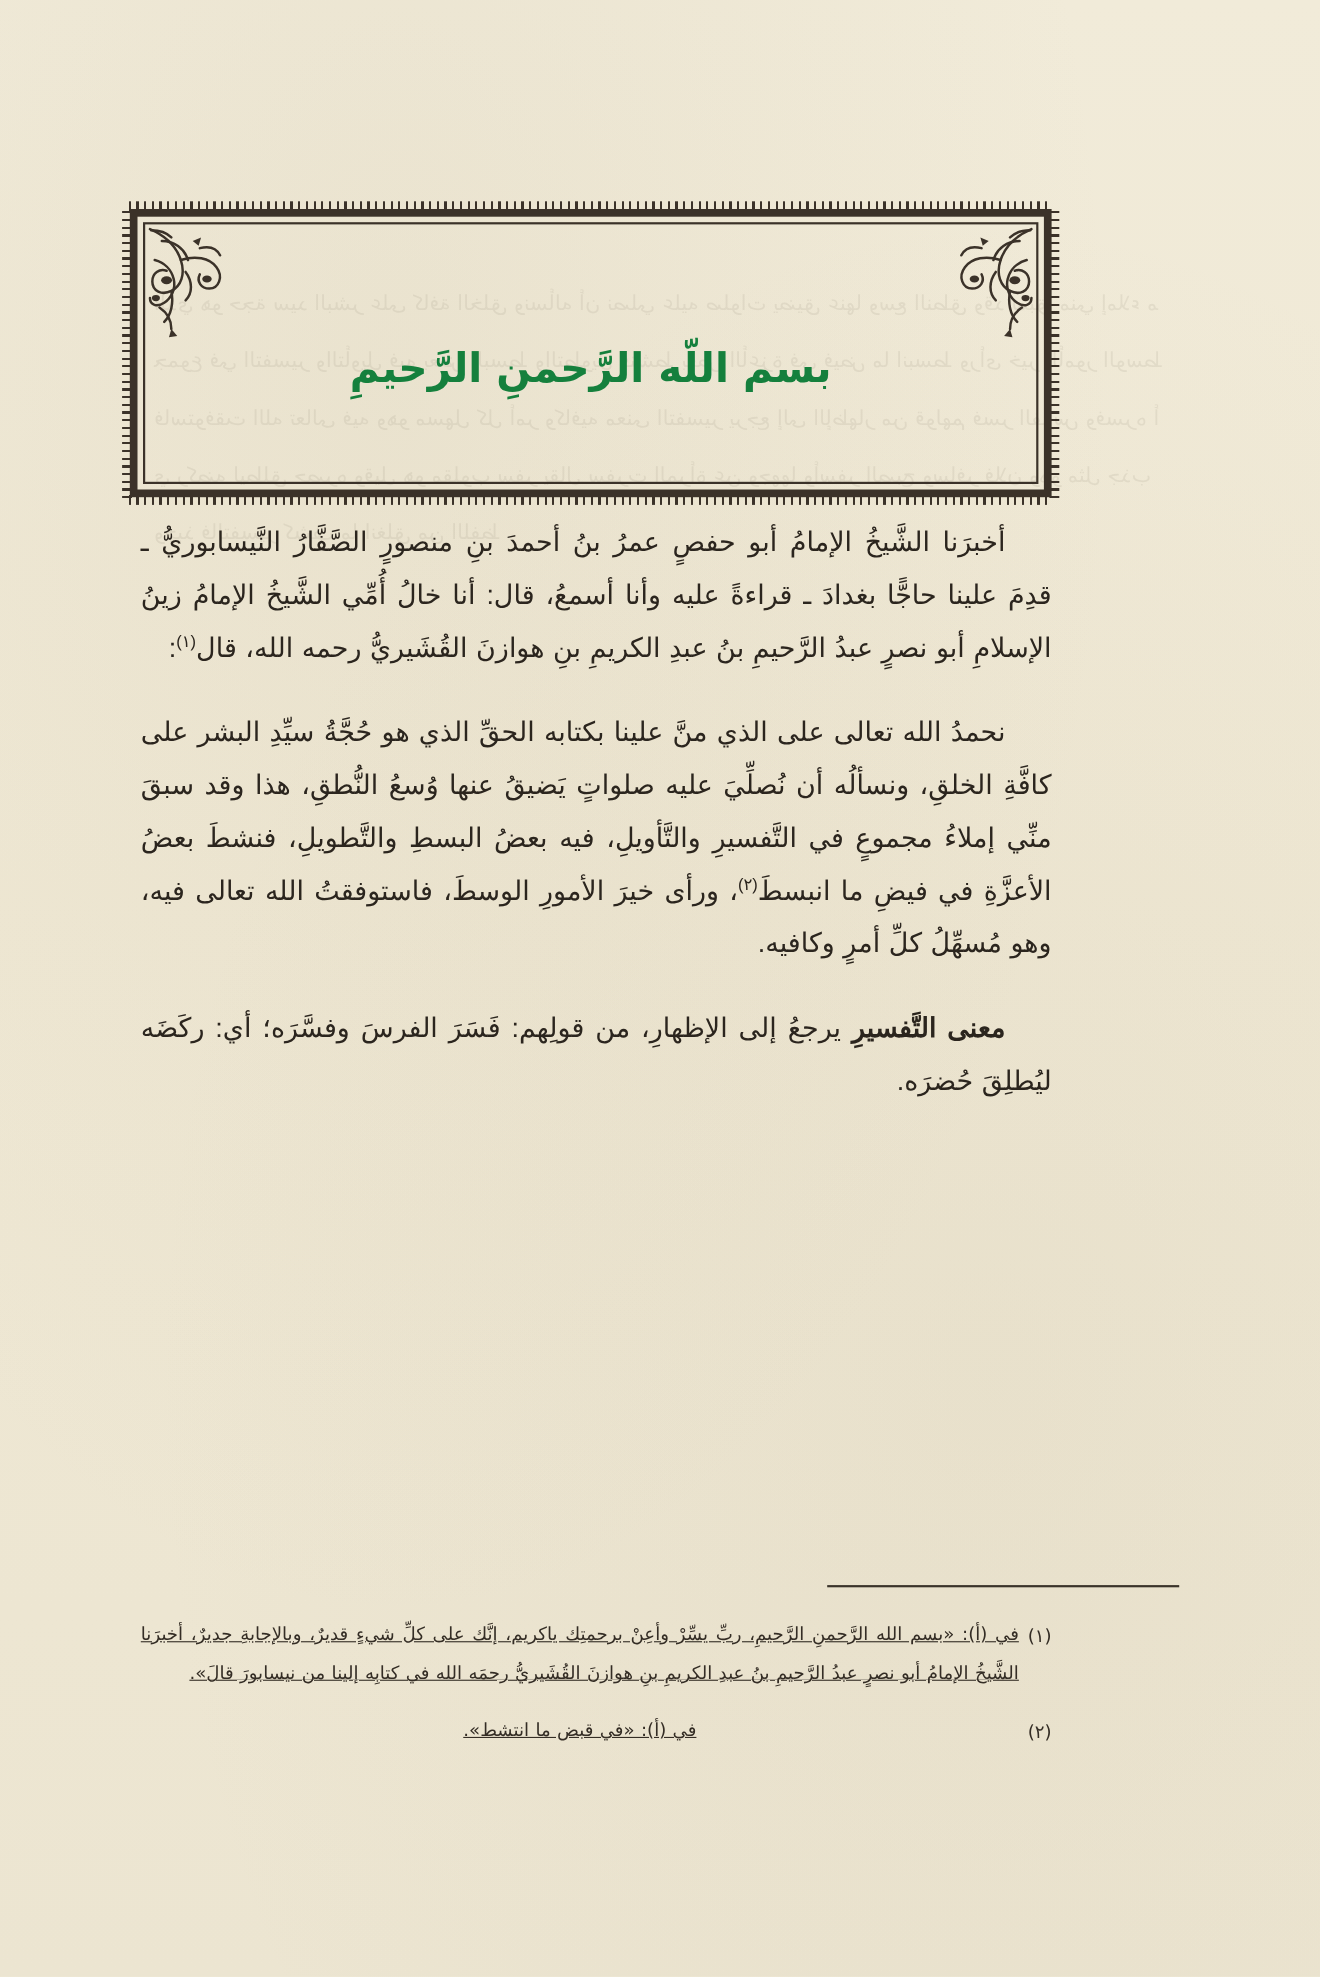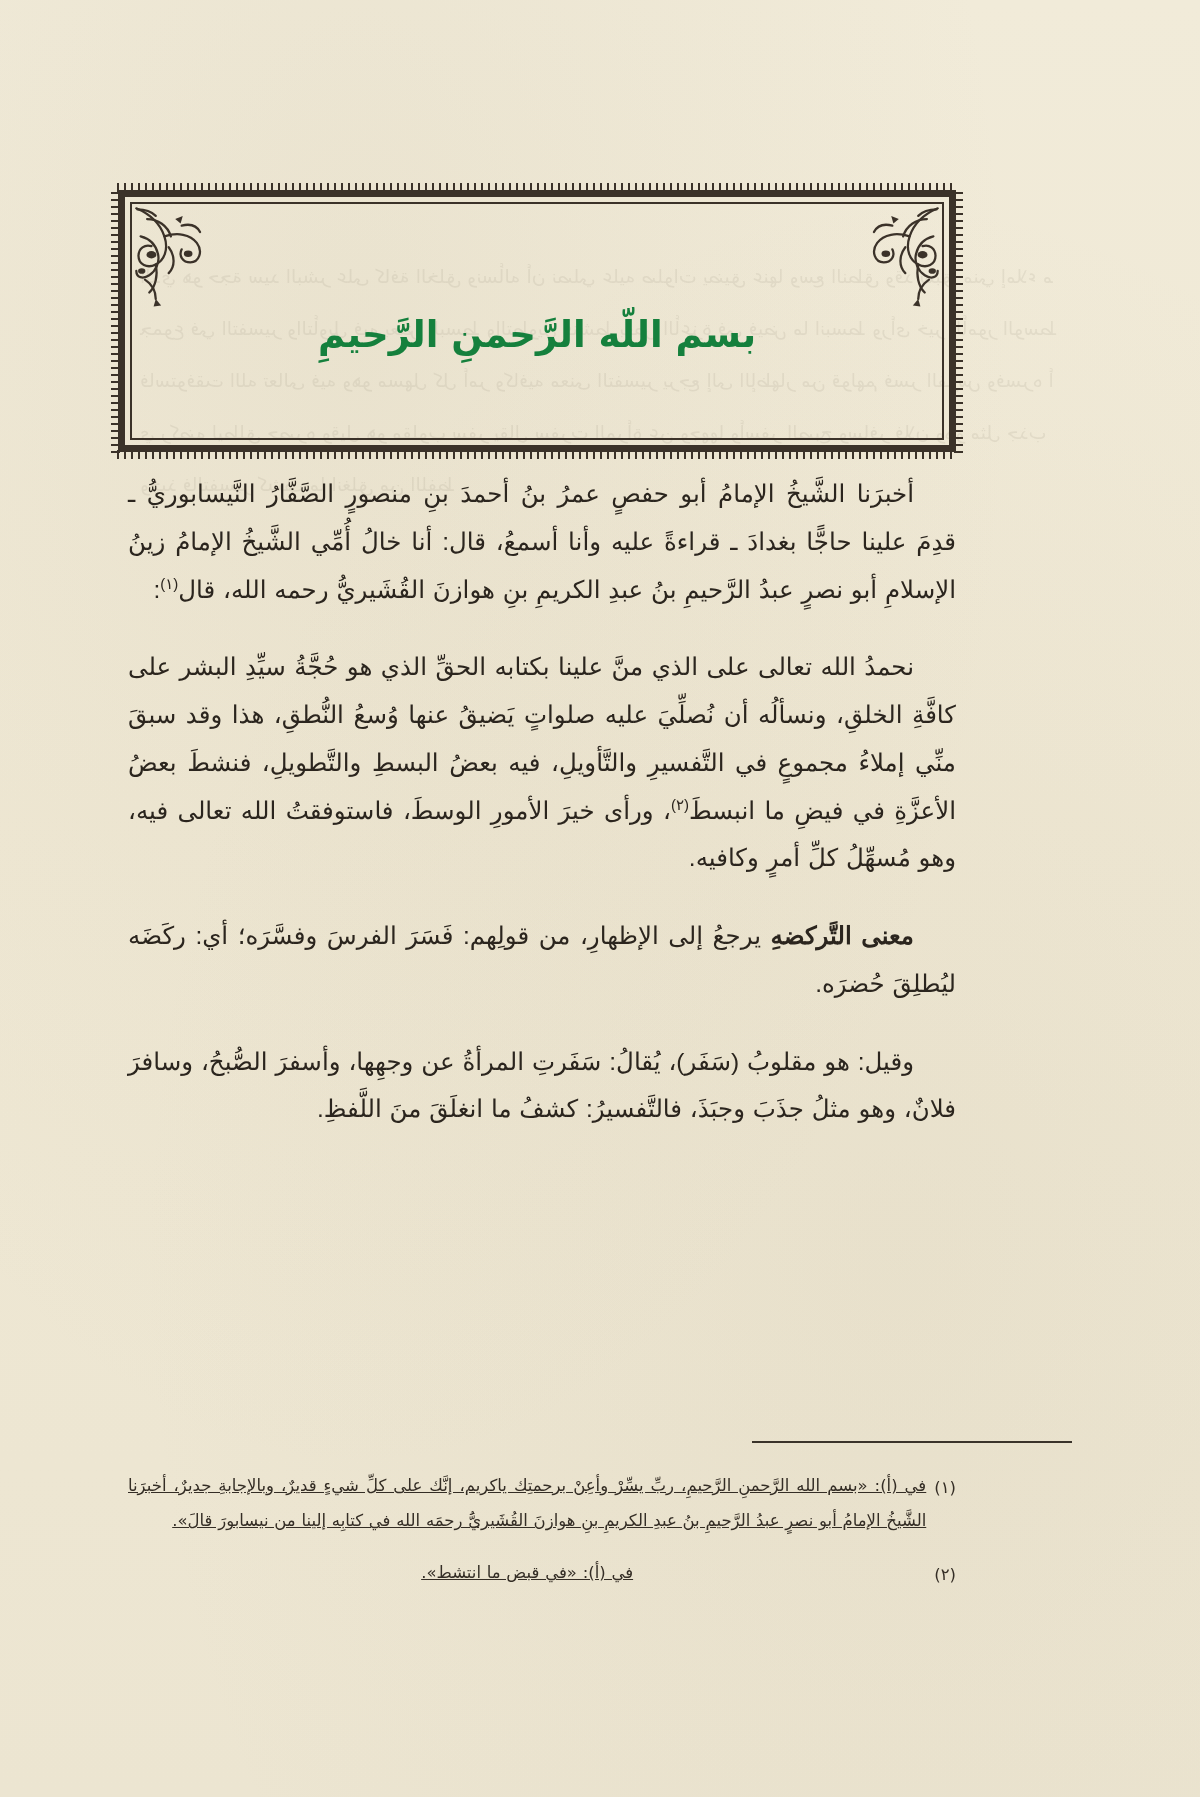--- a/index.html
+++ b/index.html
@@ -247,26 +247,23 @@
 <div class="body-area">
   <p class="para">
     <span>أخبرَنا الشَّيخُ الإمامُ أبو حفصٍ عمرُ بنُ أحمدَ بنِ منصورٍ الصَّفَّارُ النَّيسابوريُّ ـ قدِمَ علينا حاجًّا بغدادَ ـ قراءةً عليه وأنا أسمعُ، قال: أنا خالُ أُمِّي الشَّيخُ الإمامُ زينُ الإسلامِ أبو نصرٍ عبدُ الرَّحيمِ بنُ عبدِ الكريمِ بنِ هوازنَ القُشَيريُّ رحمه الله، قال</span><sup class="fn">(١)</sup><span>:</span>
   </p>
 
   <p class="para">
     <span>نحمدُ الله تعالى على الذي منَّ علينا بكتابه الحقِّ الذي هو حُجَّةُ سيِّدِ البشر على كافَّةِ الخلقِ، ونسألُه أن نُصلِّيَ عليه صلواتٍ يَضيقُ عنها وُسعُ النُّطقِ، هذا وقد سبقَ منِّي إملاءُ مجموعٍ في التَّفسيرِ والتَّأويلِ، فيه بعضُ البسطِ والتَّطويلِ، فنشطَ بعضُ الأعزَّةِ في فيضِ ما انبسطَ</span><sup class="fn">(٢)</sup><span>، ورأى خيرَ الأمورِ الوسطَ، فاستوفقتُ الله تعالى فيه، وهو مُسهِّلُ كلِّ أمرٍ وكافيه.</span>
   </p>
 
   <p class="para">
-    <span class="kw">معنى التَّركضهِ</span><span> يرجعُ إلى الإظهارِ، من قولِهم: فَسَرَ الفرسَ وفسَّرَه؛ أي: ركَضَه ليُطلِقَ حُضرَه.</span>
+    <span class="kw">معنى التَّفسيرِ</span><span> يرجعُ إلى الإظهارِ، من قولِهم: فَسَرَ الفرسَ وفسَّرَه؛ أي: ركَضَه ليُطلِقَ حُضرَه.</span>
   </p>
 
-  <p class="para">
-    <span>وقيل: هو مقلوبُ (سَفَر)، يُقالُ: سَفَرتِ المرأةُ عن وجهِها، وأسفرَ الصُّبحُ، وسافرَ فلانٌ، وهو مثلُ جذَبَ وجبَذَ، فالتَّفسيرُ: كشفُ ما انغلَقَ منَ اللَّفظِ.</span>
-  </p>
 </div>
 
 <div class="fn-rule"></div>
 
 <div class="footnotes">
   <div class="fn-item">
     <span class="fn-num">(١)</span>
     <span class="fn-text">في (أ): «بسم الله الرَّحمنِ الرَّحيمِ، ربِّ يسِّرْ وأعِنْ برحمتِك ياكريم، إنَّك على كلِّ شيءٍ قديرٌ، وبالإجابةِ جديرٌ، أخبرَنا الشَّيخُ الإمامُ أبو نصرٍ عبدُ الرَّحيمِ بنُ عبدِ الكريمِ بنِ هوازنَ القُشَيريُّ رحمَه الله في كتابِه إلينا من نيسابورَ قالَ».</span>
   </div>
   <div class="fn-item fn-two">

